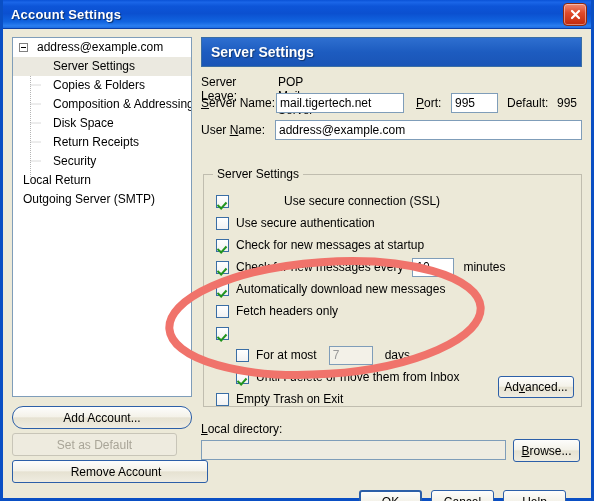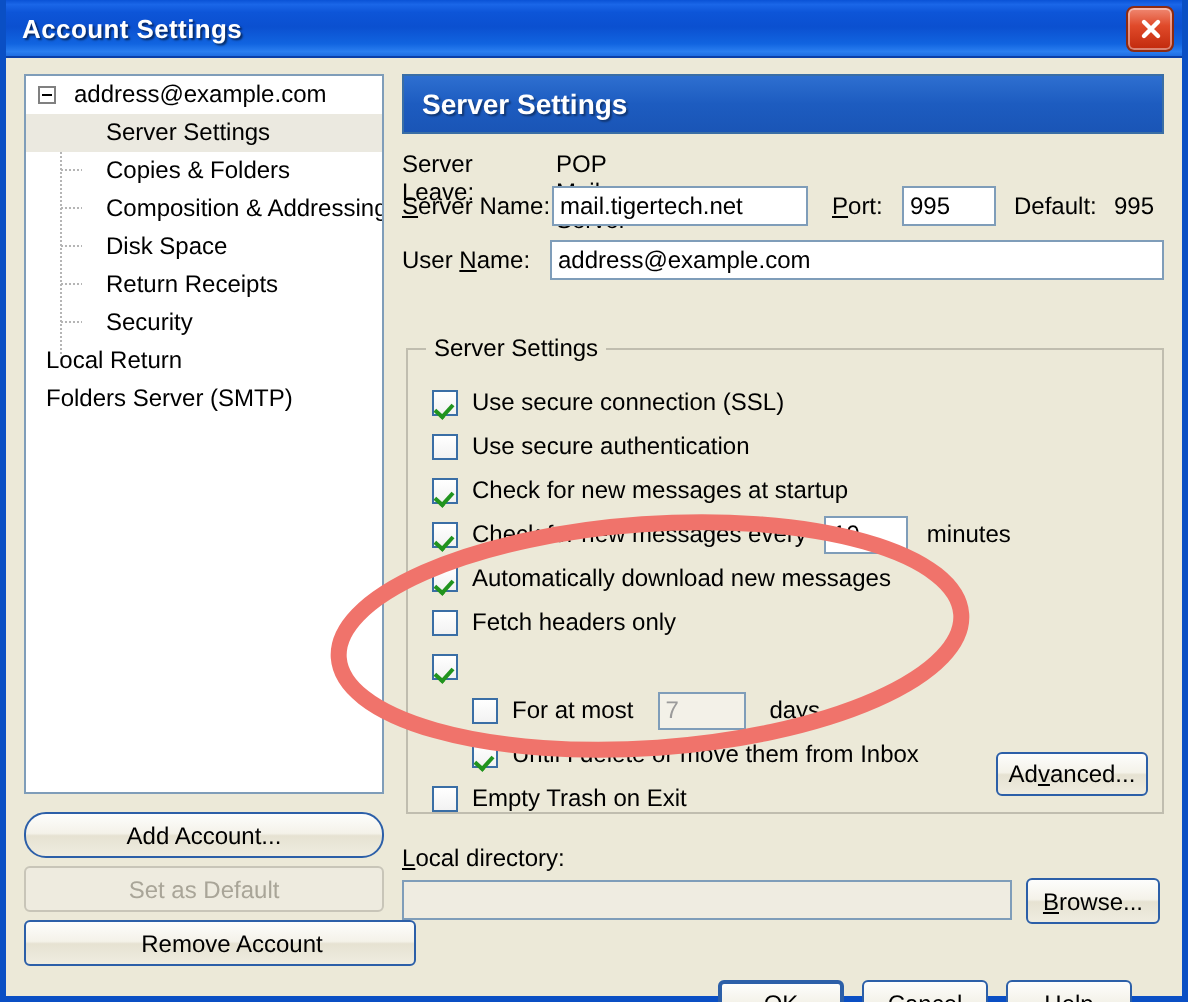--- a/index.html
+++ b/index.html
@@ -117,21 +117,21 @@
     padding: 0;
   }
   .btn.outlined { border: 1px solid #2c5fa8; box-shadow: 0 0 0 0 transparent; }
   .btn.disabled { color: #a9a598; border: 1px solid #c8c5b8; background: #eeebdf; cursor: default; }
   .btn.default-btn {
     border: 2px solid #2c5fa8;
   }
   .btn u { text-decoration: underline; }
 
   #btn-add-account  { position:absolute; left:9px;  top:377px; width:180px; height:23px;border-radius:11px; }
-  #btn-set-default  { position:absolute; left:9px;  top:404px; width:180px; height:23px; }
+  #btn-set-default  { position:absolute; left:9px;  top:404px; width:165px; height:23px; }
   #btn-remove-account{position:absolute; left:9px;  top:431px; width:196px; height:23px;padding-left:12px; }
 
   
   #right {
     position: absolute;
     left: 198px; top: 8px;
     width: 381px;
   }
   #pane-header {
     height: 28px;
@@ -289,21 +289,21 @@
       <div class="tree-row child">
         <span>Return Receipts</span>
       </div>
       <div class="tree-row child">
         <span>Security</span>
       </div>
       <div class="tree-row level1">
         <span>Local Return</span>
       </div>
       <div class="tree-row level1">
-        <span>Folders Server (SMTP)</span>
+        <span>Outgoing Server (SMTP)</span>
       </div>
     </div>
 
     <button class="btn outlined" id="btn-add-account">
       <span>Add Account...</span>
     </button>
     <button class="btn disabled" id="btn-set-default">
       <span>Set as Default</span>
     </button>
     <button class="btn outlined" id="btn-remove-account">
@@ -327,21 +327,21 @@
     <input class="txt" id="in-port" type="text" value="995" style="">
     <span class="fld-label" id="lbl-default">Default:</span>
     <span class="fld-label" id="val-default">995</span>
 
     <span class="fld-label" id="lbl-username">User <u>N</u>ame:</span>
     <input class="txt" id="in-username" type="text" value="address@example.com" style="">
 
     <div id="fieldset"></div>
     <span id="fieldset-legend">Server Settings</span>
 
-    <div class="cb-row" style="left:213px; top:163px;">
+    <div class="cb-row" style="left:213px; top:163px;gap:48px;">
       <span class="cbox checked"></span>
       <span class="cb-label">Use secure connection (SSL)</span>
     </div>
 
     <div class="cb-row" style="left:213px; top:185px;">
       <span class="cbox"></span>
       <span class="cb-label">Use secure authentication</span>
     </div>
 
     <div class="cb-row" style="left:213px; top:207px;">

